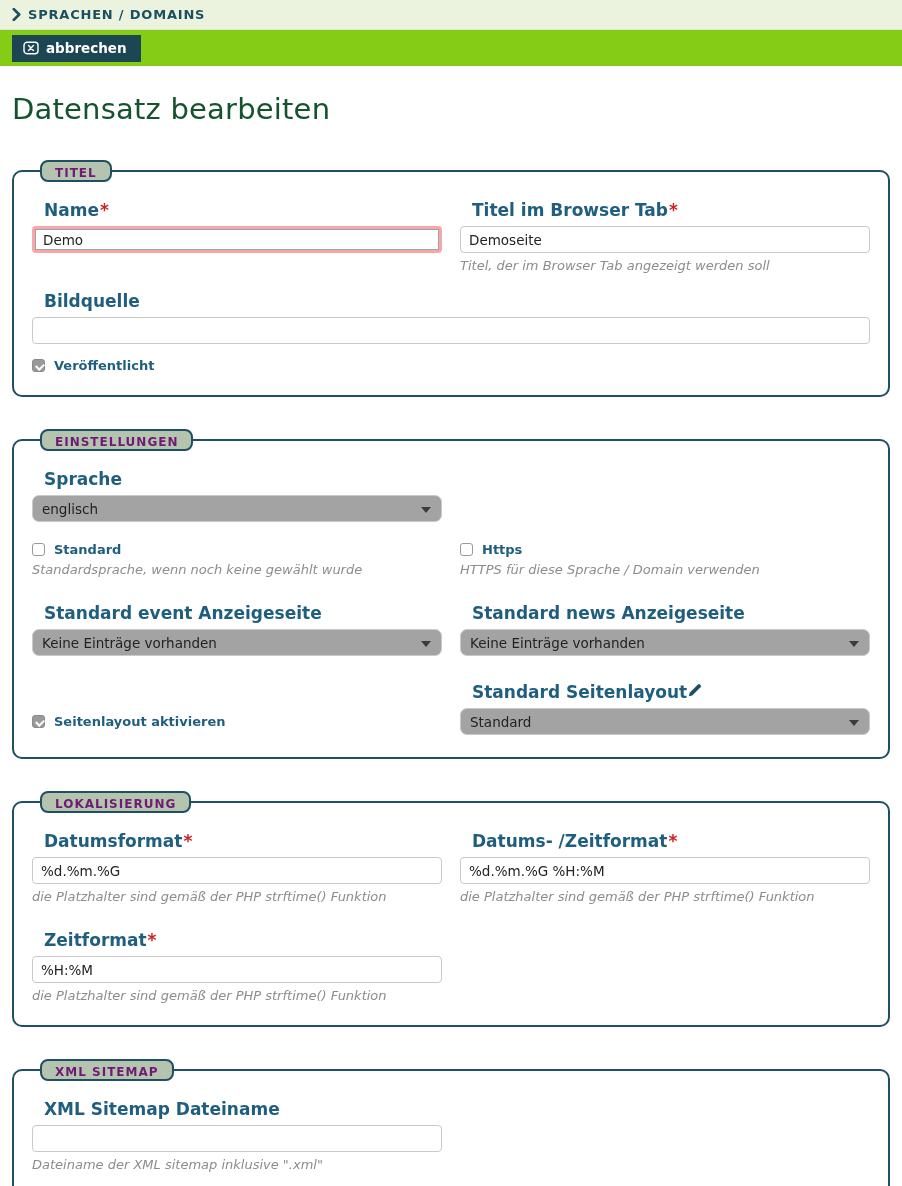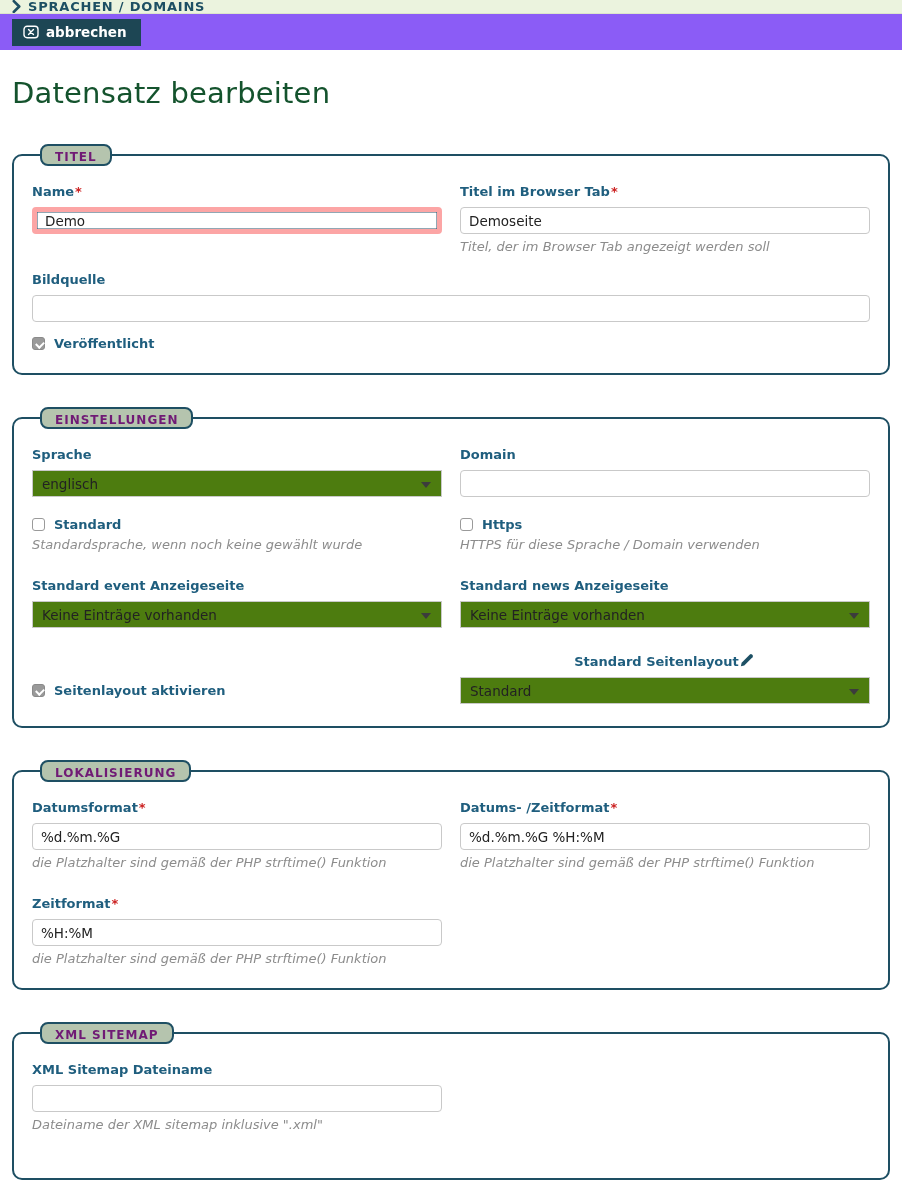--- a/index.html
+++ b/index.html
@@ -4,30 +4,30 @@
 <style>
   * { margin:0; padding:0; box-sizing:border-box; }
   html,body { background:#ffffff; }
   body {
     width:902px; min-height:1186px;
     font-family:"DejaVu Sans","Liberation Sans",sans-serif;
     color:#222;
   }
   
   .topbar {
-    background:#ebf3de; height:14px;
+    background:#ebf3de; height:30px;
     border-bottom:1px solid #dde5cb;
     display:flex; align-items:center; padding:0 12px;
   }
   .breadcrumb { display:flex; align-items:center; gap:7px; cursor:pointer; }
   .breadcrumb svg { display:block; }
   .breadcrumb-label {
     color:#1d4f63; font-size:13px; font-weight:bold; letter-spacing:0.8px;
   }
-  .toolbar { background:#8b5cf6; height:36px; display:flex; align-items:center; padding:0 12px; }
+  .toolbar { background:#84cc16; height:36px; display:flex; align-items:center; padding:0 12px; }
   .btn-cancel {
     background:#1d4654; color:#fff; border:none; cursor:pointer;
     font-family:inherit; font-size:13.5px; font-weight:bold;
     padding:5px 14px 6px 11px; display:inline-flex; align-items:center; gap:7px;
   }
   .btn-cancel svg { display:block; }
   
   .page-title {
     color:#14532d; font-size:29px; font-weight:400;
     margin:26px 12px 34px 12px; letter-spacing:0.2px;
@@ -37,39 +37,39 @@
     margin:0 12px 32px 12px; padding:12px 18px 22px 18px;
   }
   legend {
     background:#b5c4ae; border:2px solid #1e4f63; border-radius:8px;
     color:#701a75; font-size:12px; font-weight:bold; letter-spacing:1px;
     padding:4px 13px 0 13px; margin-left:8px;
   }
   .grid2 { display:grid; grid-template-columns:1fr 1fr; column-gap:18px; }
   .fg { margin-bottom:12px; }
   .field-label {
-    display:flex; align-items:baseline; font-size:13px; font-weight:bold;
-    color:#1f5e7e; margin:6px 0 6px 0; min-height:17px;
+    display:flex; align-items:baseline; font-size:17px; font-weight:bold;
+    color:#1f5e7e; margin:6px 0 6px 12px; min-height:17px;
   }
   .req { color:#cc2222; margin-left:1px; }
-  .label-row { display:flex; justify-content:center; align-items:center; }
+  .label-row { display:flex; justify-content:flex-start; align-items:center; }
   .edit-icon { cursor:pointer; display:block; margin-right:2px; }
   input[type=text] {
     width:100%; height:27px; border:1px solid #c9c9c9; border-radius:4px;
     padding:0 8px; font-family:inherit; font-size:13.5px; color:#222;
     background:#fff; outline:none;
   }
-  input[type=text].focused { border:5px solid #fca5a5; box-shadow:0 0 0 0.5px #24506a inset; }
+  input[type=text].focused { border:3px solid #fca5a5; box-shadow:0 0 0 0.5px #24506a inset; }
   .note {
     font-size:13px; font-style:italic; color:#8c8c8c; margin-top:5px;
   }
   
   .select {
-    position:relative; height:27px; border:1px solid #c9c9c9; border-radius:0;
-    background:#4d7c0f; font-size:13.5px; color:#222; cursor:pointer;
+    position:relative; height:27px; border:1px solid #c9c9c9; border-radius:7px;
+    background:#a3a3a3; font-size:13.5px; color:#222; cursor:pointer;
     display:flex; align-items:center; padding:0 26px 0 9px;
   }
   .select::after {
     content:""; position:absolute; right:10px; top:11px;
     border:5px solid transparent; border-top:6px solid #3c3c3c; border-bottom:none;
   }
   
   .cbrow { display:flex; align-items:center; gap:9px; cursor:pointer; }
   .cb {
     width:13px; height:13px; flex:0 0 13px; border:1px solid #9a9a9a; border-radius:3px;
@@ -151,26 +151,20 @@
 
   <div class="grid2">
     <div class="fg">
       <div class="field-label">
         <span>Sprache</span>
       </div>
       <div class="select">
         <span>englisch</span>
       </div>
     </div>
-    <div class="fg">
-      <div class="field-label">
-        <span>Domain</span>
-      </div>
-      <input type="text" value="" style="">
-    </div>
   </div>
 
   <div class="grid2">
     <div class="fg">
       <div class="cbrow mt8">
         <span class="cb"></span>
         <span class="cblabel">Standard</span>
       </div>
       <div class="note">Standardsprache, wenn noch keine gewählt wurde</div>
     </div>

